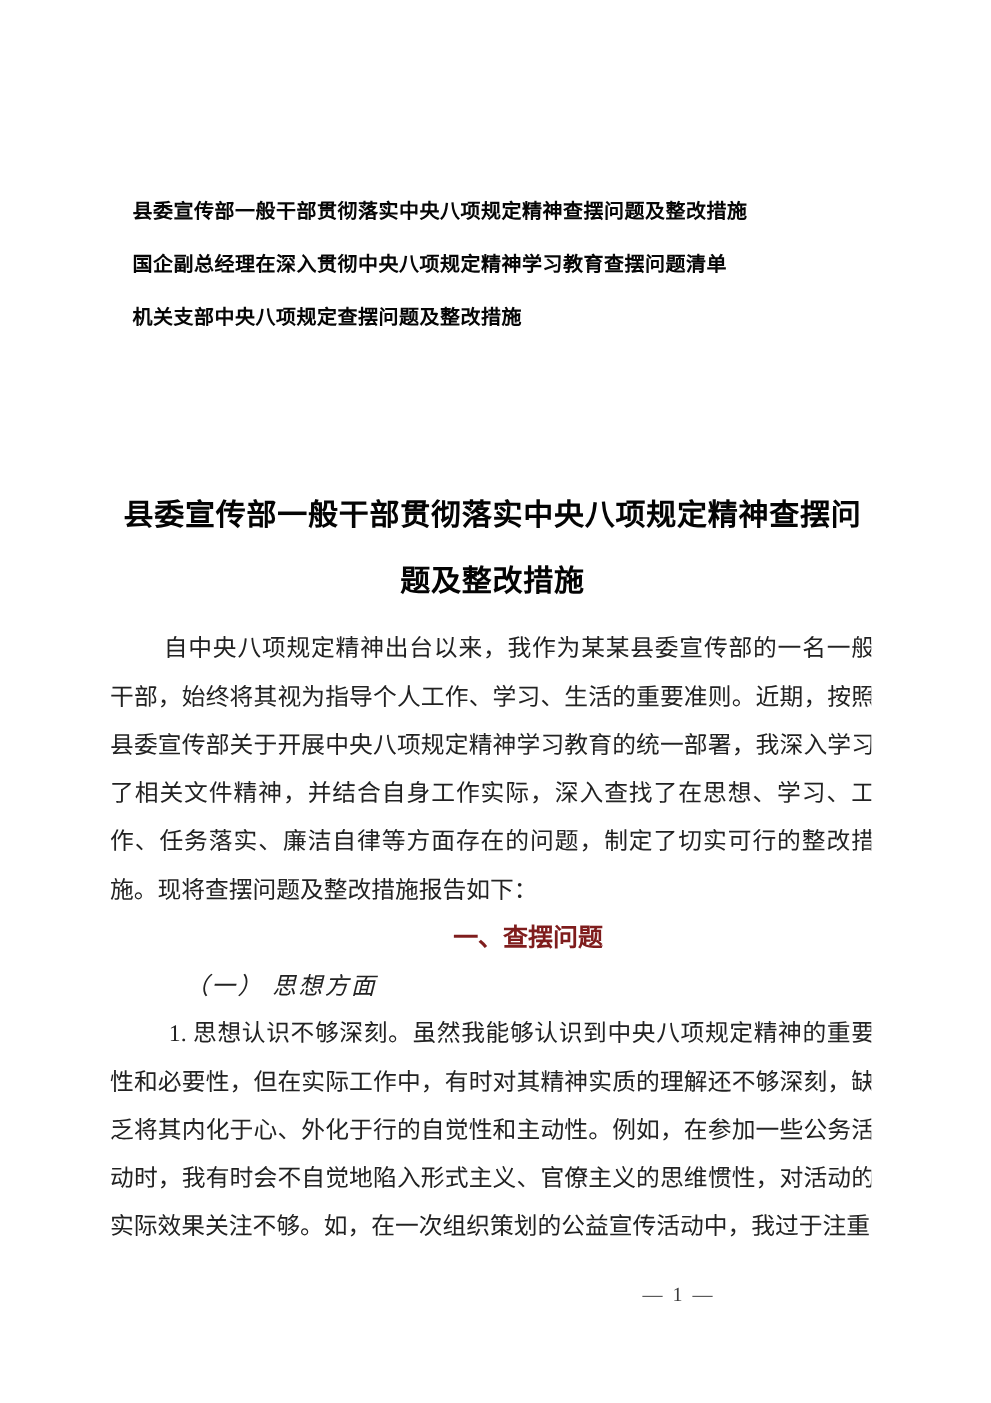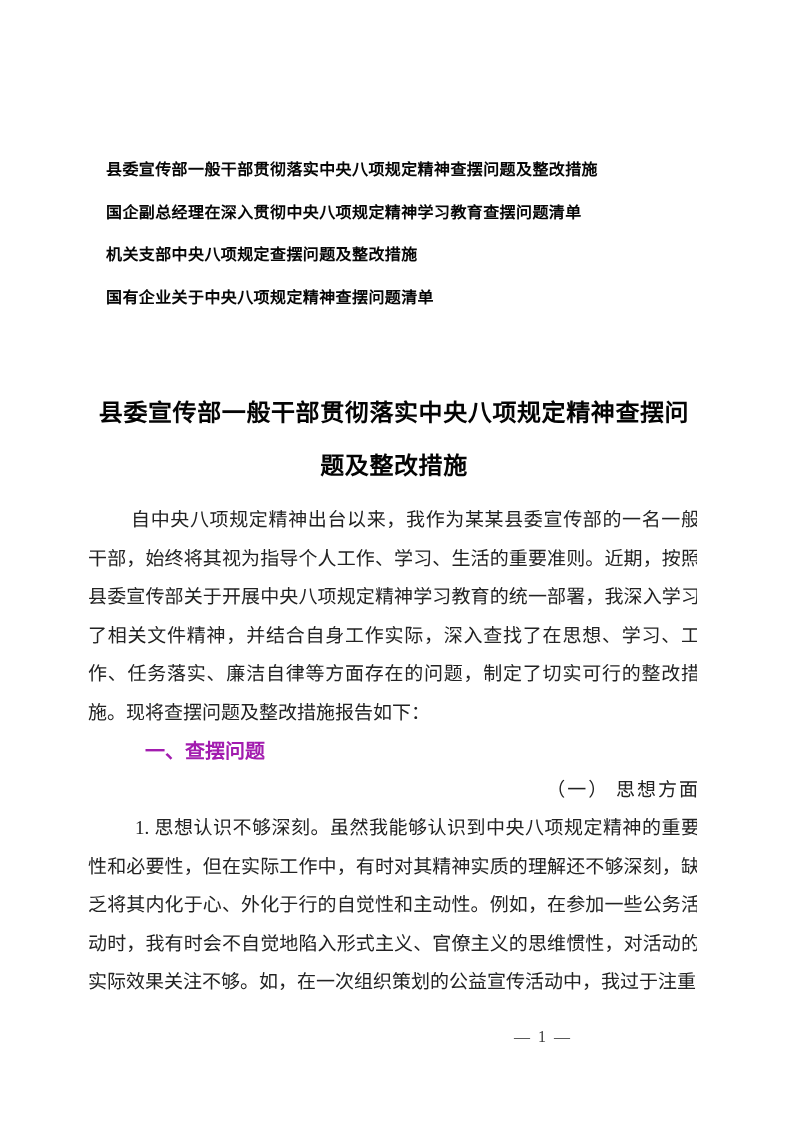--- a/index.html
+++ b/index.html
@@ -51,27 +51,28 @@
     text-align:justify;
     word-break:break-all;
     color:#222;
   }
   .body-text p{margin:0;text-indent:43px;}
   .body-text p.heading{
     font-family:"Liberation Sans","DejaVu Sans",sans-serif;
     font-weight:700;
     font-size:20px;
     text-indent:57px;
-    text-align:left;
-    color:#a21caf;
+    text-align:center;
+    color:#7f1d1d;
   }
   .body-text p.subheading{
+    font-style:italic;
     text-indent:60px;
     letter-spacing:2px;
-    text-align:right;
+    text-align:left;
   }
   .body-text p.item{text-indent:47px;}
   
   .footer{
     position:absolute;
     top:1028px;
     right:125px;
     font-family:"Liberation Serif","DejaVu Serif",serif;
     font-size:16px;
     letter-spacing:2px;
@@ -80,21 +81,20 @@
 </style>
 </head>
 <body>
 
 <div class="page">
 
   <div class="related">
     <div class="link">县委宣传部一般干部贯彻落实中央八项规定精神查摆问题及整改措施</div>
     <div class="link">国企副总经理在深入贯彻中央八项规定精神学习教育查摆问题清单</div>
     <div class="link">机关支部中央八项规定查摆问题及整改措施</div>
-    <div class="link">国有企业关于中央八项规定精神查摆问题清单</div>
   </div>
 
   <h1 class="doc-title">县委宣传部一般干部贯彻落实中央八项规定精神查摆问题及整改措施</h1>
 
   <div class="body-text">
     <p>自中央八项规定精神出台以来，我作为某某县委宣传部的一名一般干部，始终将其视为指导个人工作、学习、生活的重要准则。近期，按照县委宣传部关于开展中央八项规定精神学习教育的统一部署，我深入学习了相关文件精神，并结合自身工作实际，深入查找了在思想、学习、工作、任务落实、廉洁自律等方面存在的问题，制定了切实可行的整改措施。现将查摆问题及整改措施报告如下：</p>
     <p class="heading">一、查摆问题</p>
     <p class="subheading">（一） 思想方面</p>
     <p class="item">1. 思想认识不够深刻。虽然我能够认识到中央八项规定精神的重要性和必要性，但在实际工作中，有时对其精神实质的理解还不够深刻，缺乏将其内化于心、外化于行的自觉性和主动性。例如，在参加一些公务活动时，我有时会不自觉地陷入形式主义、官僚主义的思维惯性，对活动的实际效果关注不够。如，在一次组织策划的公益宣传活动中，我过于注重</p>
   </div>

